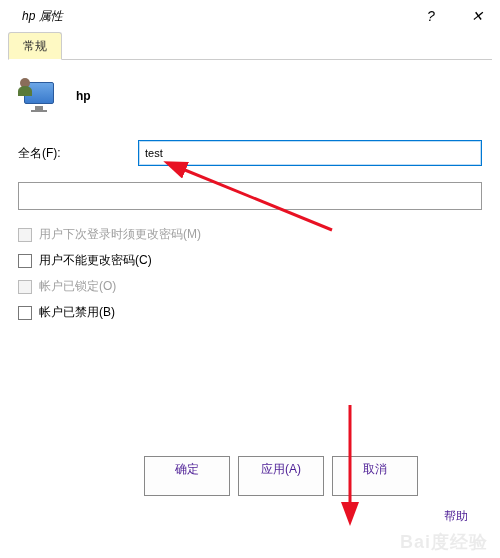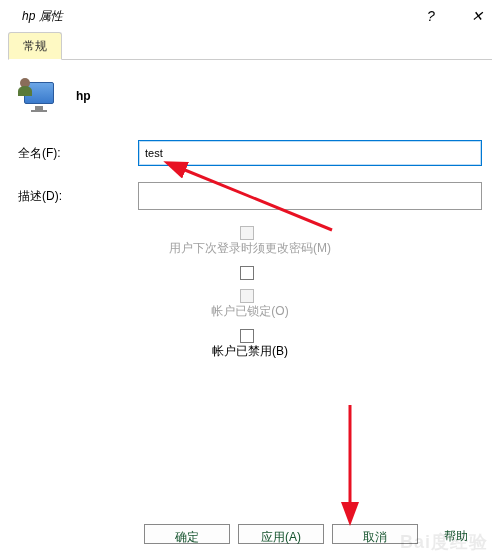--- a/index.html
+++ b/index.html
@@ -24,30 +24,30 @@
 .user-icon .body { width: 14px; height: 10px; border-radius: 50% 50% 0 0; background: #5a7a3a; position: absolute; top: 8px; left: -2px; }
 .username { font-size: 12px; color: #000; }
 
 .form-row { display: flex; align-items: center; margin: 8px 0 16px; }
 .form-label { width: 120px; font-size: 12px; color: #000; }
 .form-input { flex: 1; height: 26px; border: 1px solid #7a9fd4; padding: 2px 6px; font-size: 11px; outline: none; }
 .form-input.focused { border: 1px solid #0078d4; box-shadow: 0 0 0 1px rgba(0,120,212,.25) inset; }
 .form-input.desc { border: 1px solid #999; height: 28px; }
 
 .checks { margin-top: 6px; }
-.check-row { display: flex; align-items: center; margin: 9px 0; font-size: 12px; color: #000; flex-direction: column; }
+.check-row { display: flex; align-items: center; margin: 9px 0; font-size: 12px; color: #000; }
 .check-row.disabled { color: #a0a0a0; }
 .chk { width: 14px; height: 14px; border: 1px solid #777; margin-right: 7px; background: #fff; display: flex; align-items: center; justify-content: center; }
 .check-row.disabled .chk { border-color: #bbb; background: #f4f4f4; }
 .chk.checked { background: #0067c0; border-color: #0067c0; }
 .chk.checked::after { content: ""; width: 3px; height: 6px; border: solid #fff; border-width: 0 2px 2px 0; transform: rotate(45deg); margin-top: -2px; }
 
 .buttons { position: absolute; bottom: 14px; right: 14px; display: flex; gap: 8px; }
-.btn { width: 86px; height: 20px; border: 1px solid #888; background: #fdfdfd; font-size: 12px; color: #14532d; cursor: pointer; text-align: center; line-height: 24px; }
-.btn-help { width: 60px; border: none; background: transparent; }
+.btn { width: 86px; height: 40px; border: 1px solid #888; background: #fdfdfd; font-size: 12px; color: #4c1d95; cursor: pointer; text-align: center; line-height: 24px; }
+.btn-help { width: 60px; border: none; background: transparent; margin-top: 48px; }
 
 .arrow { position: absolute; pointer-events: none; }
 .arrow svg { overflow: visible; }
 
 .watermark { position: absolute; right: 12px; bottom: 4px; font-size: 18px; color: rgba(0,0,0,.08); font-weight: bold; letter-spacing: 1px; }
 </style>
 </head>
 <body>
 
 <div class="titlebar">
@@ -72,31 +72,31 @@
     </div>
     <span class="username">hp</span>
   </div>
 
   <div class="form-row">
     <div class="form-label">全名(F):</div>
     <input class="form-input focused" value="test" style="">
   </div>
 
   <div class="form-row">
-    <div class="form-label">描述(D):</div>
     <input class="form-input desc" value="" style="">
   </div>
 
   <div class="checks">
     <div class="check-row disabled">
       <span class="chk"></span>
       <span>用户下次登录时须更改密码(M)</span>
     </div>
     <div class="check-row">
       <span class="chk"></span>
+      <span>用户不能更改密码(C)</span>
     </div>
     <div class="check-row disabled">
       <span class="chk"></span>
       <span>帐户已锁定(O)</span>
     </div>
     <div class="check-row">
       <span class="chk"></span>
       <span>帐户已禁用(B)</span>
     </div>
   </div>

